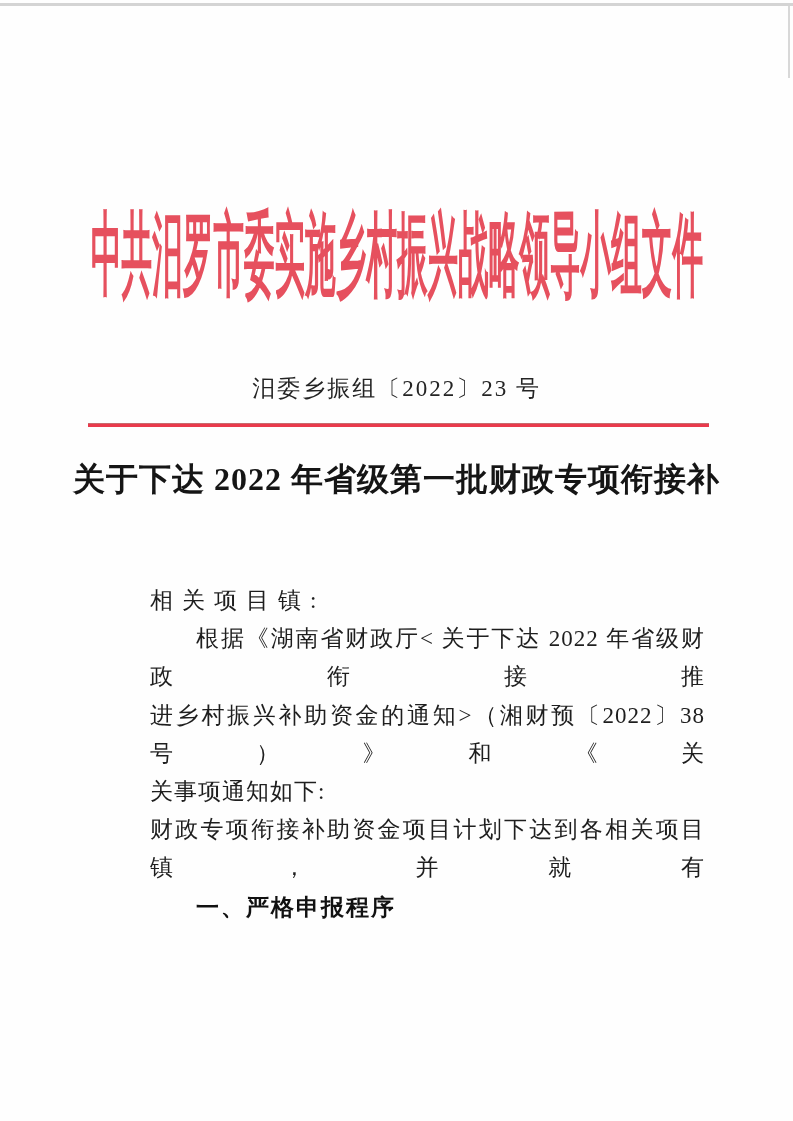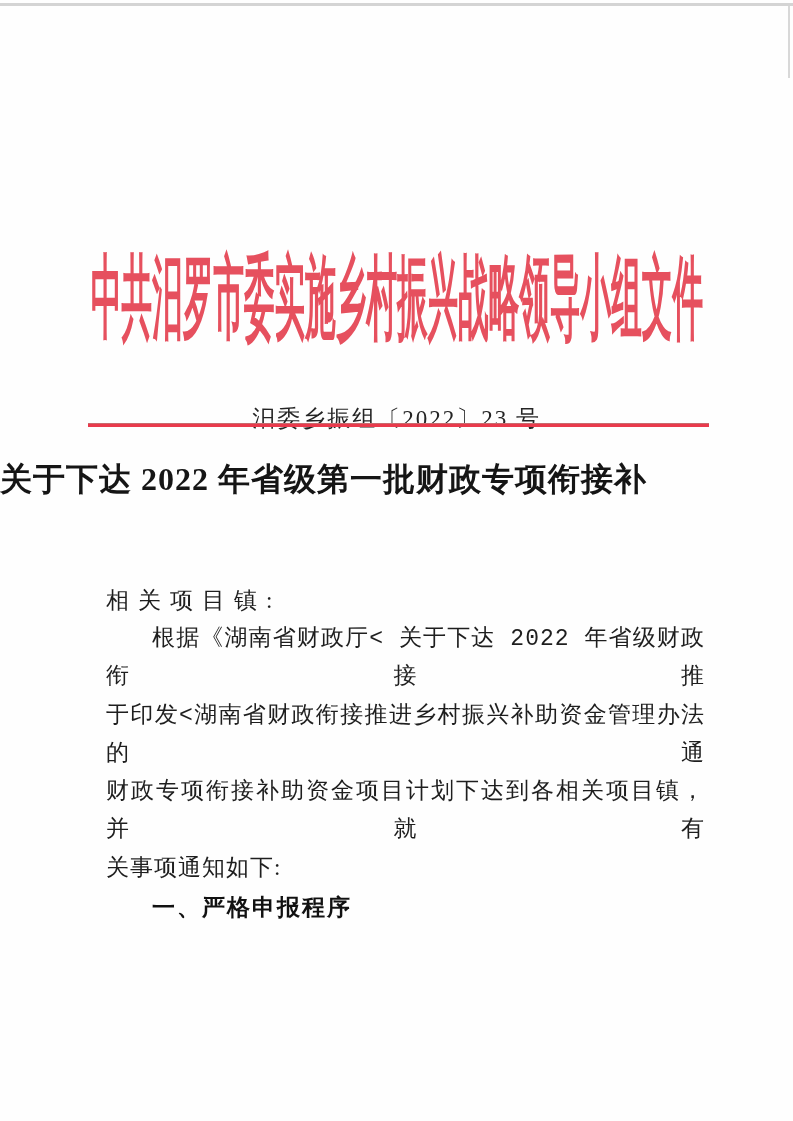--- a/index.html
+++ b/index.html
@@ -30,77 +30,78 @@
     top: 6px; right: 3px;
     width: 2px; height: 72px;
     background: #d8d8d8;
   }
   
   .masthead {
     position: absolute;
     top: 232px; left: 0; right: 0;
     height: 92px;
     display: flex;
-    align-items: flex-end;
+    align-items: flex-start;
     justify-content: center;
   }
   .masthead-text {
     font-size: 36px;
     font-weight: 700;
     letter-spacing: 0;
     white-space: nowrap;
     transform: scale(0.85, 2.55);
     transform-origin: 50% 50%;
     font-family: "Liberation Serif", "DejaVu Serif", serif;
   }
   
   .doc-number {
     position: absolute;
-    top: 403px; left: 0; right: 0;
+    top: 373px; left: 0; right: 0;
     text-align: center;
     font-size: 23px;
     letter-spacing: 2px;
     color: #242424;
   }
   
   .red-divider {
     position: absolute;
     top: 423px; left: 88px;
     width: 621px; height: 3px;
     border-top: 1px solid #c76a6e;
   }
   
   .doc-title {
     position: absolute;
     top: 456px; left: 0; right: 0;
     margin: 0;
+    text-align: center;
     font-size: 32px;
     line-height: 46px;
     font-weight: 700;
     color: #151515;
     letter-spacing: 1px;
   }
   .doc-title .title-line { display: block; }
   
   .body-text {
     position: absolute;
     top: 582px; left: 106px; right: 88px;
     font-size: 23px;
     line-height: 38.2px;
     color: #1e1e1e;
   }
   .line {
     letter-spacing: 1px;
     white-space: nowrap;
+    margin-left: 44px;
   }
   .line.justify {
     white-space: normal;
     text-align: justify;
     text-align-last: justify;
-    font-family: Liberation Mono, monospace;
   }
   .line.indent { text-indent: 2em; }
   .line.salutation { letter-spacing: 9px; }
   .line.heading {
     font-family: "Liberation Sans", "DejaVu Sans", sans-serif;
     font-weight: 700;
     letter-spacing: 2px;
     color: #111;
   }
 </style>
@@ -120,19 +121,19 @@
 
   <div class="red-divider" style="background: rgb(233, 58, 76);"></div>
 
   <h1 class="doc-title">
     <span class="title-line">关于下达 2022 年省级第一批财政专项衔接补</span>
   </h1>
 
   <div class="body-text" id="body-lines">
       <div class="line salutation">相关项目镇:</div>
       <div class="line indent justify">根据《湖南省财政厅&lt; 关于下达 2022 年省级财政衔接推</div>
-      <div class="line justify">于印发&lt;湖南省财政衔接推进乡村振兴补助资金管理办法的通</div>
+      <div class="line justify">进乡村振兴补助资金的通知&gt;（湘财预〔2022〕38 号）》和《关</div>
+      <div class="line plain">关事项通知如下:</div>
       <div class="line justify">财政专项衔接补助资金项目计划下达到各相关项目镇，并就有</div>
-      <div class="line plain">关事项通知如下:</div>
       <div class="line indent heading">一、严格申报程序</div>
     </div>
 
 </div>
 
 </body></html>

